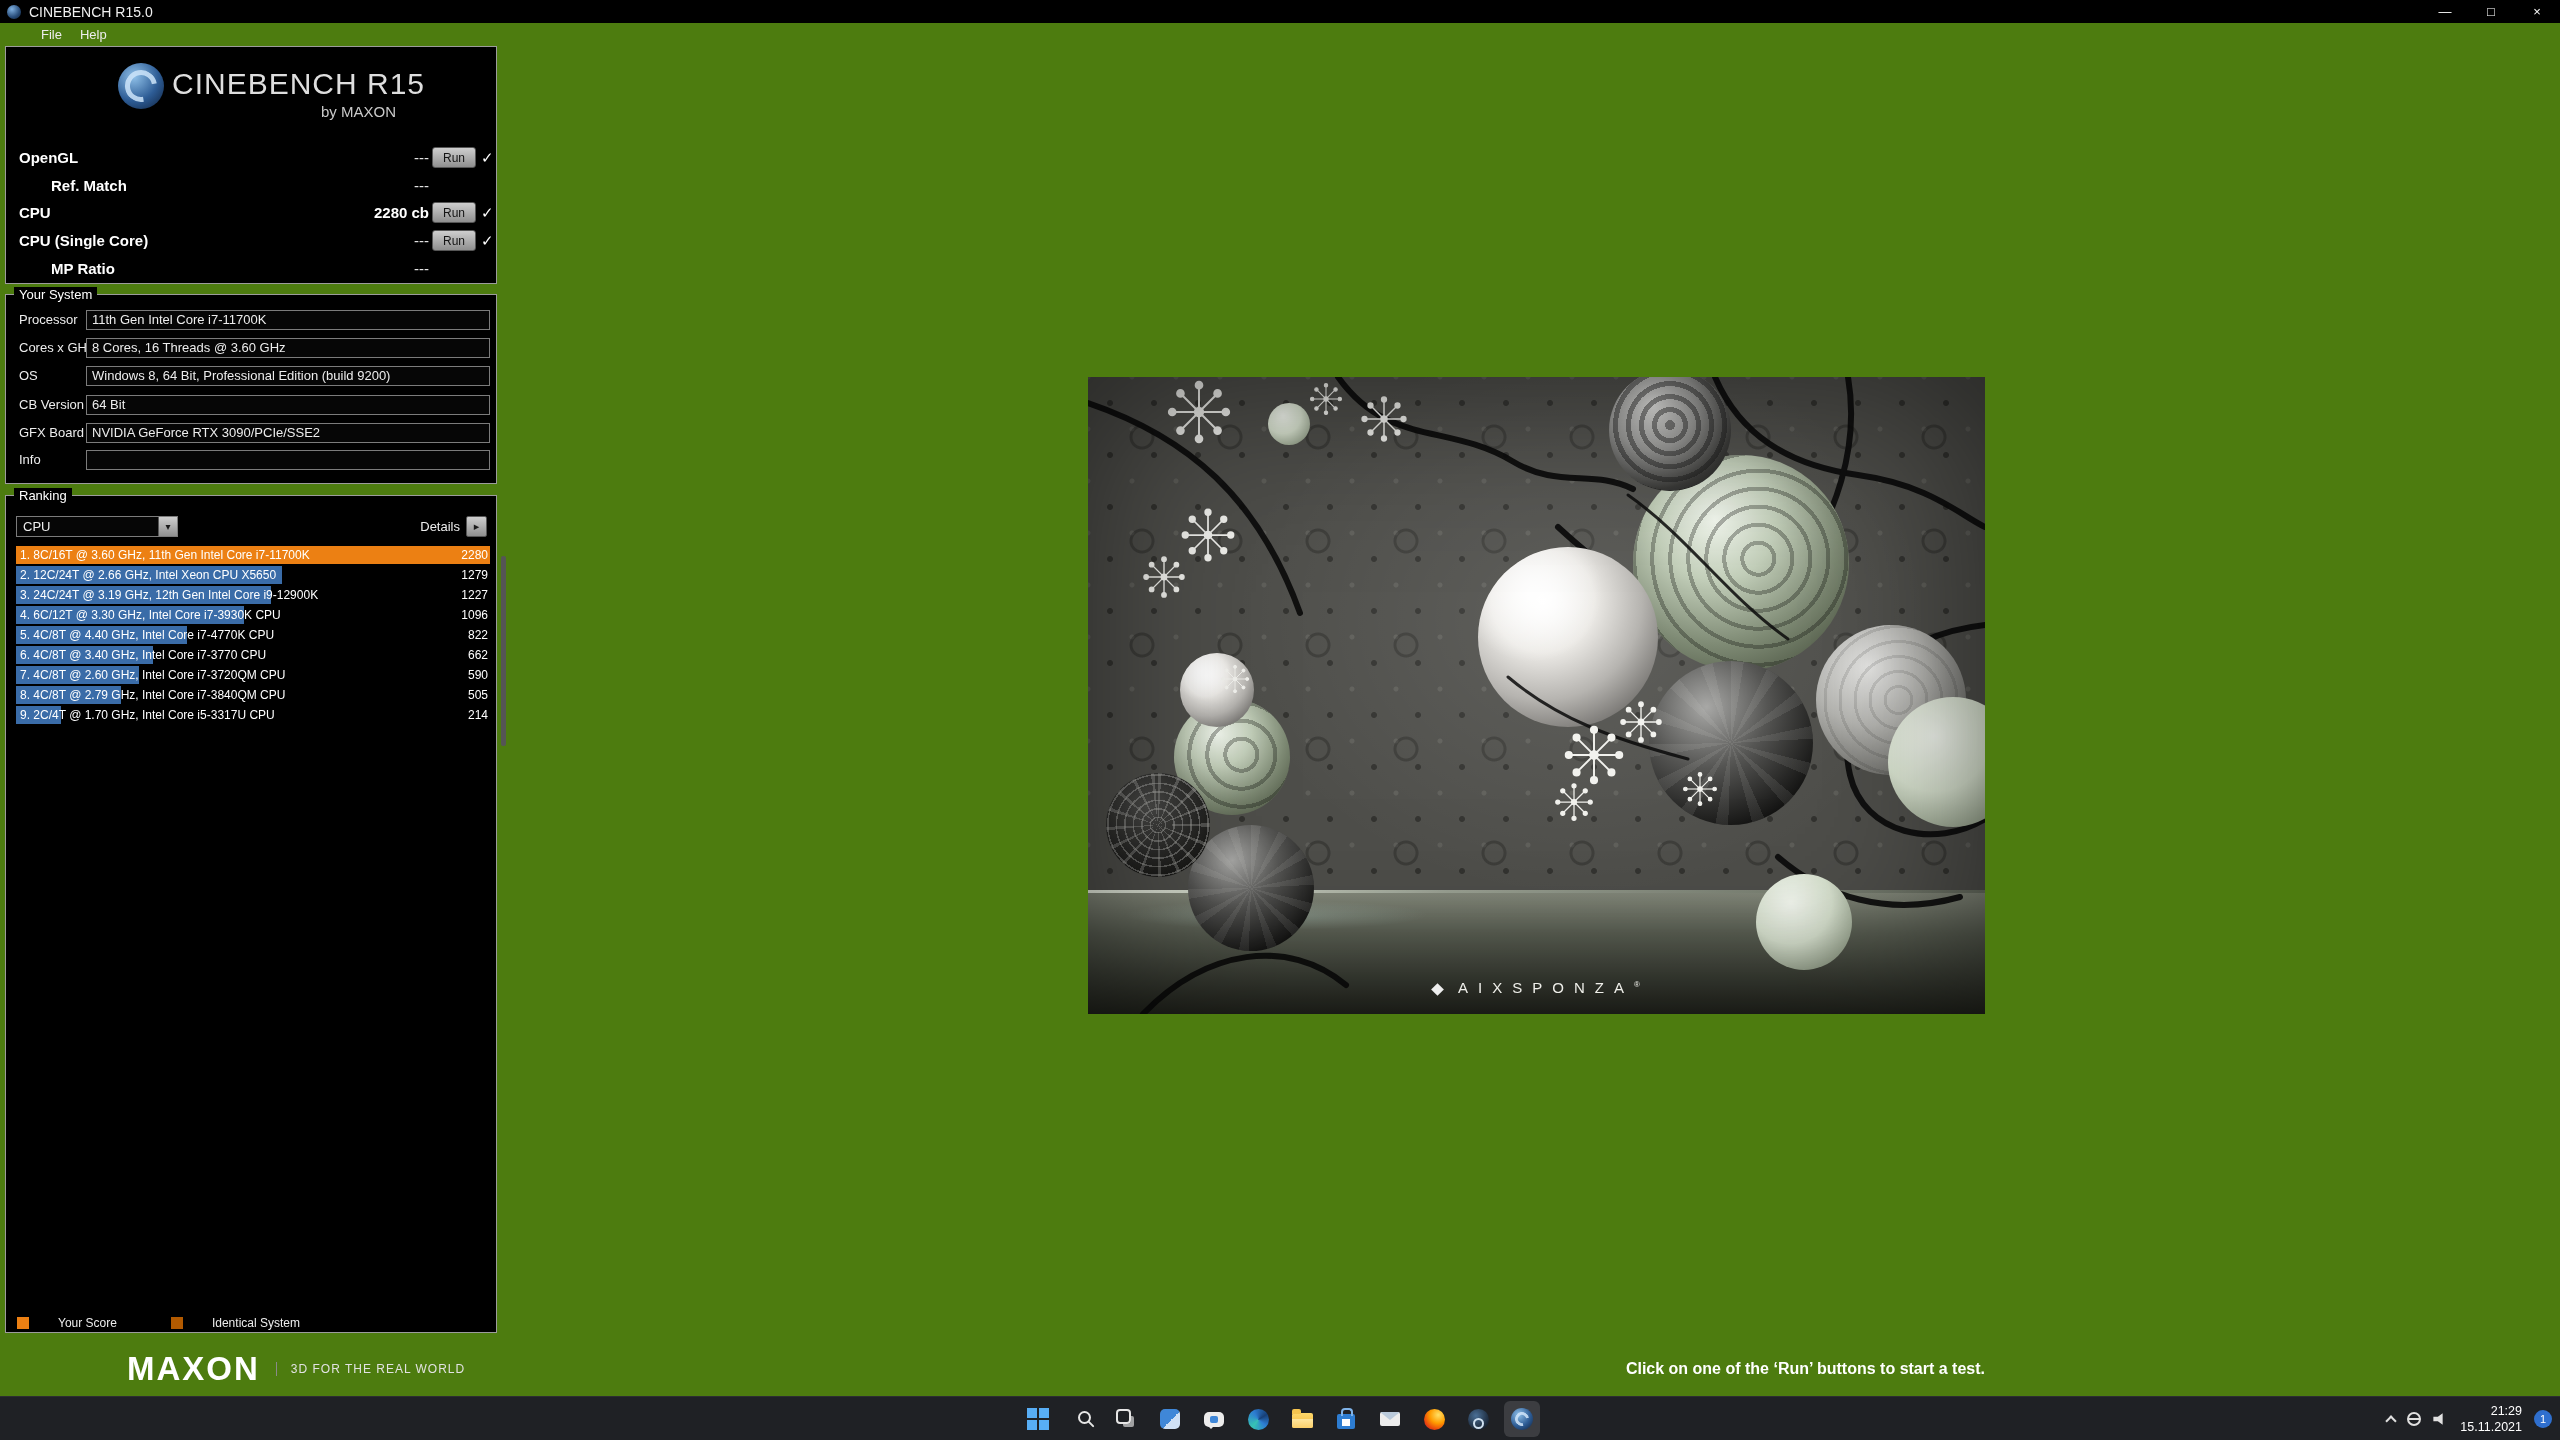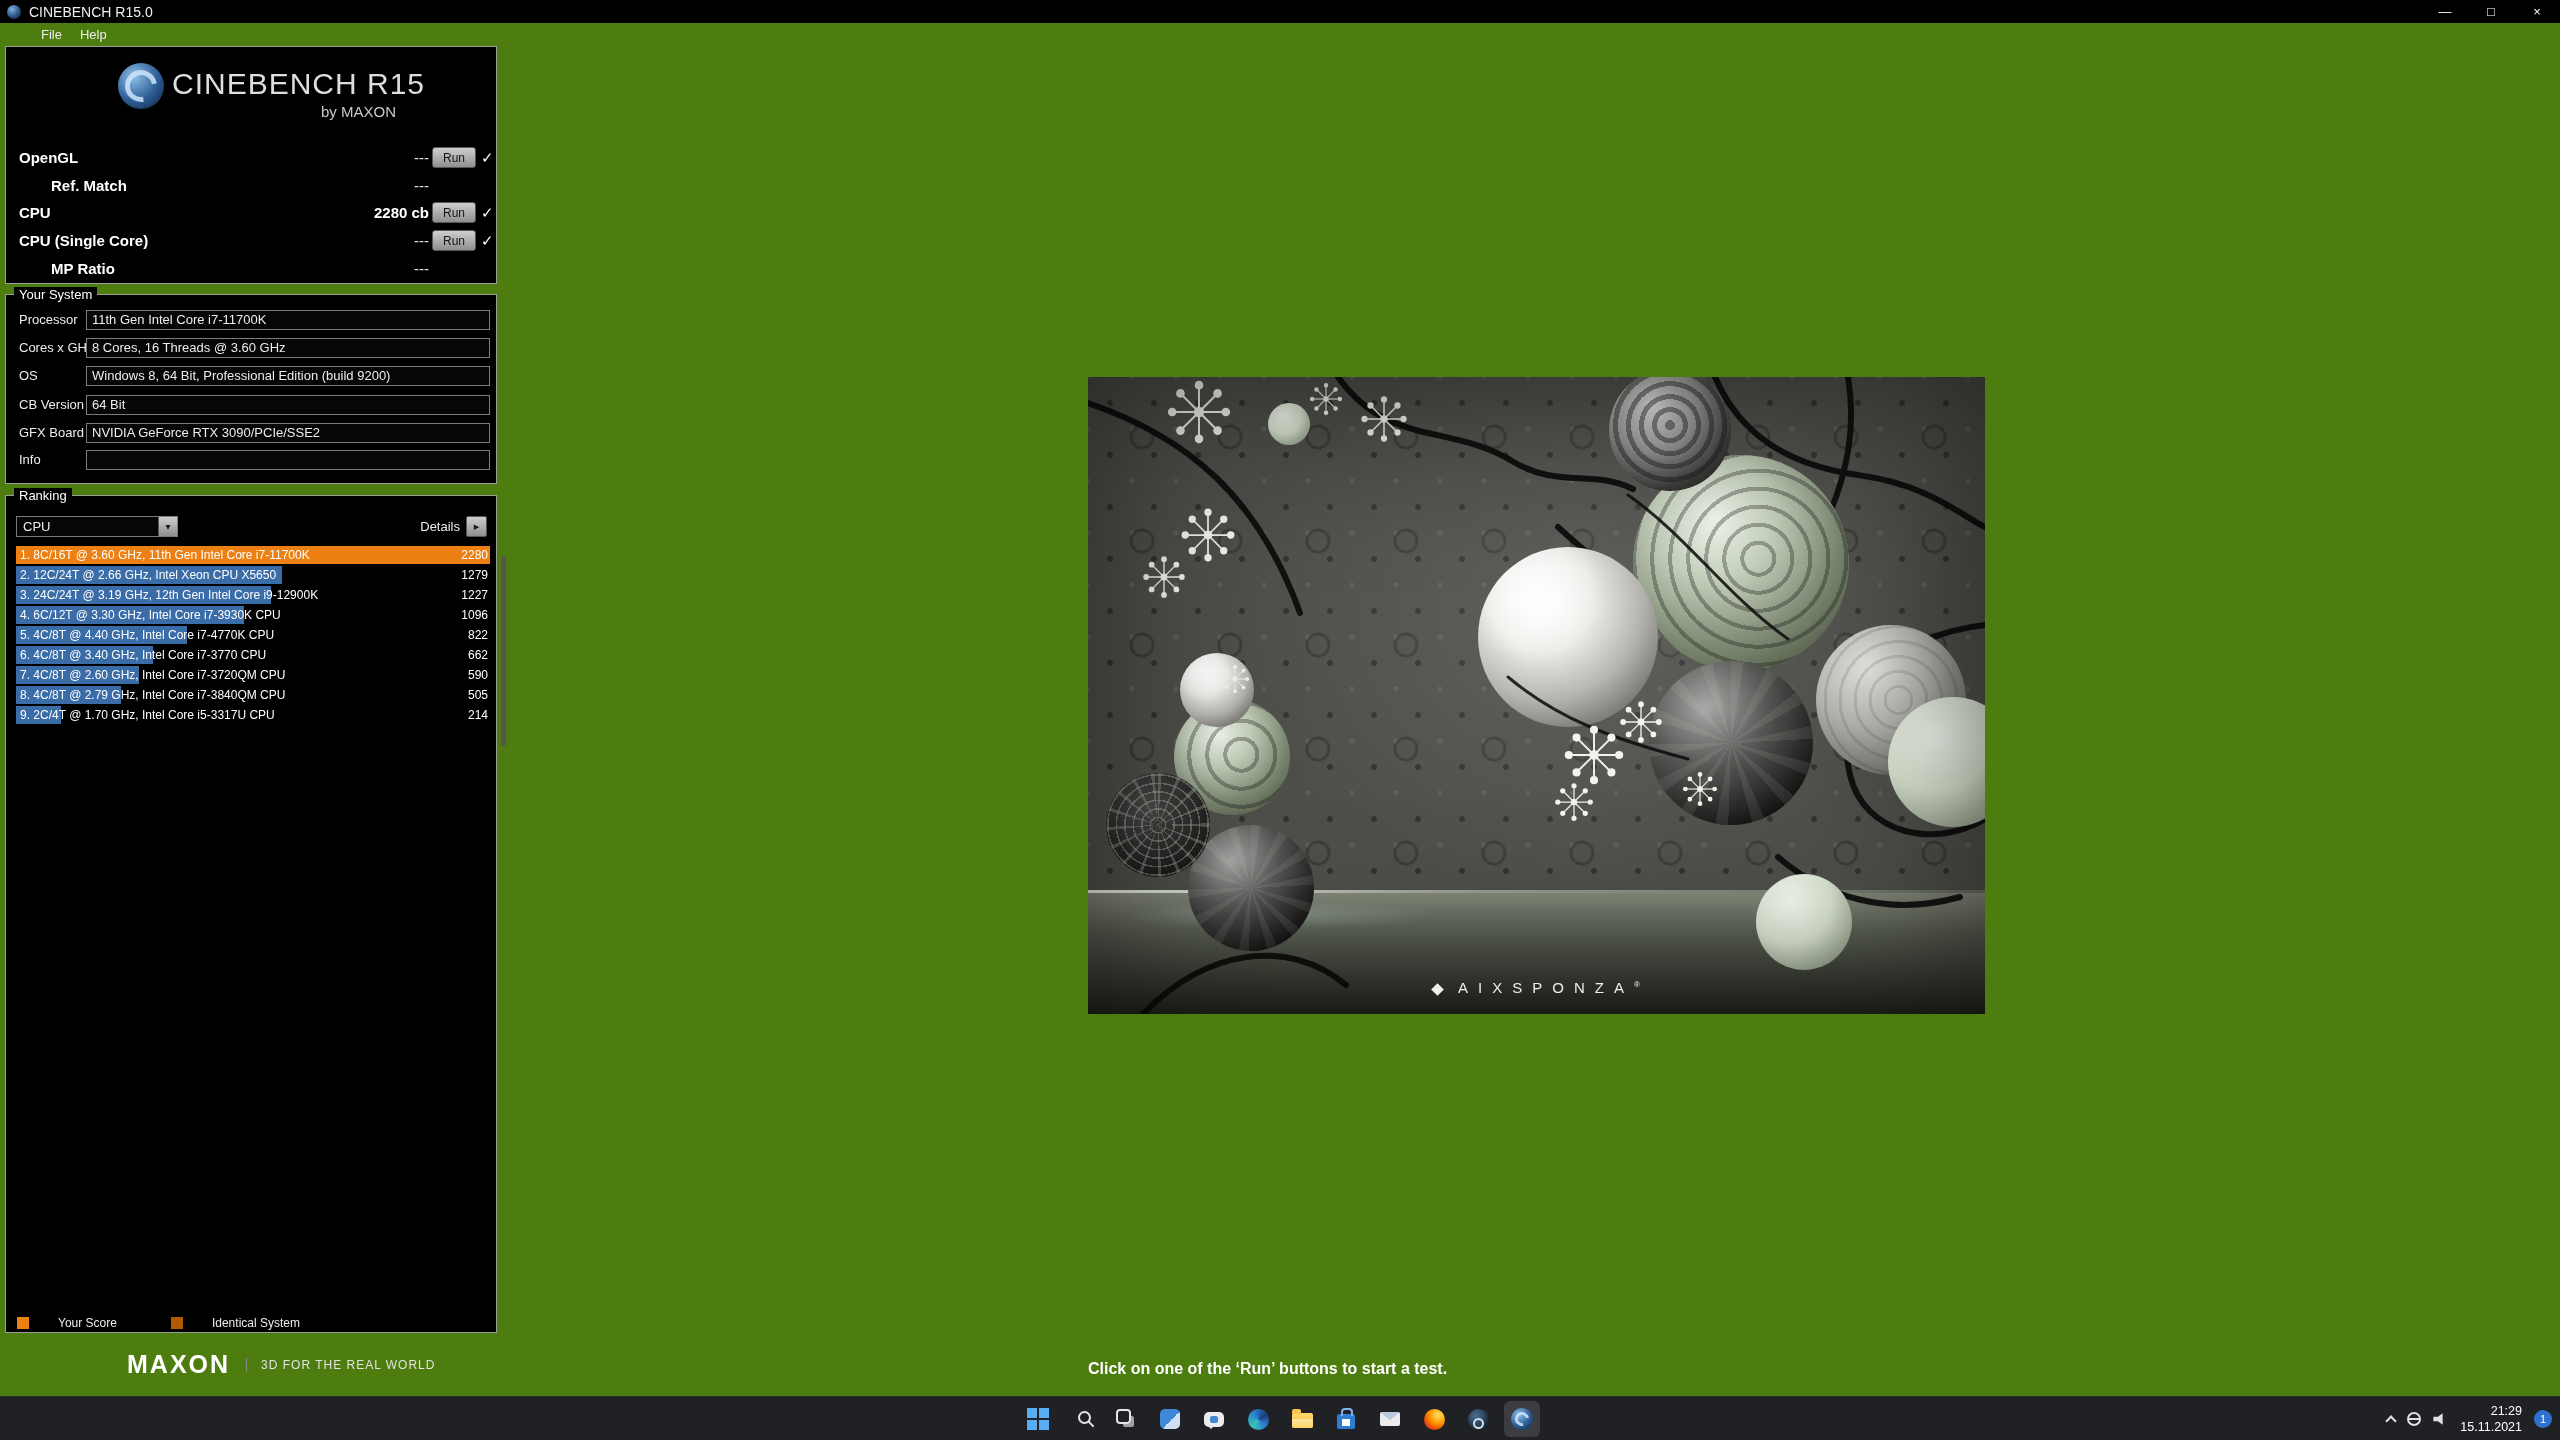--- a/index.html
+++ b/index.html
@@ -52,21 +52,21 @@
   .rank-bar { position:absolute; left:0; top:1px; height:18px; background:#3a6ca8; }
   .rank-label { position:absolute; left:4px; top:0; line-height:20px; font-size:12px; color:#fff; white-space:nowrap; z-index:2; }
   .rank-value { position:absolute; right:2px; top:0; line-height:20px; font-size:12px; color:#fff; z-index:2; }
   .legend { position:absolute; left:11px; top:820px; height:14px; display:flex; align-items:center; font-size:12px; color:#ededed;gap:22px; }
   .legend-swatch { width:12px; height:12px; margin-right:7px; }
   .legend-item2 { margin-left:32px; }
   .rank-scroll { position:absolute; left:501px; top:556px; width:5px; height:190px; background:#555; border-radius:2px; }
 
   
   .maxon { position:absolute; left:127px; top:1350px; display:flex; align-items:center; }
-  .maxon-brand { font-size:25px; font-weight:bold; letter-spacing:2px; color:#fff; }
+  .maxon-brand { font-size:33px; font-weight:bold; letter-spacing:2px; color:#fff; }
   .maxon-tag { margin-left:16px; padding-left:14px; border-left:1px solid #8a8a8a; font-size:12px; letter-spacing:1px; color:#e2e2e2; }
 
   
   .render { position:absolute; left:1088px; top:377px; width:897px; height:637px; overflow:hidden; background:#4e4e4a; }
   .render-bg { position:absolute; inset:0; z-index:0;
     background-color:#4e4e4a;
     background-image:
       radial-gradient(ellipse at 55% 38%, rgba(255,255,255,0.10), rgba(0,0,0,0) 50%),
       radial-gradient(circle, rgba(16,16,14,0.45) 0 2.5px, transparent 3.5px),
       radial-gradient(circle, transparent 0 9px, rgba(14,14,12,0.28) 10px 12px, transparent 13px),
@@ -96,21 +96,21 @@
   .sph-gray::before { background:repeating-radial-gradient(circle at 55% 50%, transparent 0 12px, rgba(30,30,28,0.25) 12px 15px); opacity:.5; }
   .sph-pale { background:radial-gradient(circle at 36% 30%, #f7fbf3, #dbe5d2 45%, #9aa690 80%, #5c665a); }
   .sph-wire { background:radial-gradient(circle at 40% 32%, #4c4c4a, #1a1a18 75%); }
   .sph-wire::before { background:repeating-radial-gradient(circle, transparent 0 7px, rgba(235,235,230,0.5) 7px 8.5px),
       repeating-conic-gradient(rgba(235,235,230,0.4) 0 4deg, transparent 4deg 22deg); opacity:.6; }
   .watermark { position:absolute; left:0; bottom:18px; width:100%; text-align:center; z-index:5;
     font-size:15px; letter-spacing:10px; color:#efefea; }
   .wm-diamond { display:inline-block; width:9px; height:9px; background:#eee; transform:rotate(45deg); margin-right:16px; vertical-align:middle; }
   .wm-reg { font-size:8px; vertical-align:super; letter-spacing:0; }
 
-  .hint { position:absolute; left:1088px; top:1360px; width:897px; text-align:left; font-size:16px; font-weight:bold; color:#fff; }
+  .hint { position:absolute; left:1088px; top:1360px; width:897px; text-align:right; font-size:16px; font-weight:bold; color:#fff; }
 
   
   .taskbar { position:absolute; left:0; top:1396px; width:2560px; height:44px; background:#1f2125; border-top:1px solid rgba(255,255,255,0.06); }
   .tb-center { position:absolute; left:50%; top:0; transform:translateX(-50%); height:44px; display:flex; align-items:center; gap:8px; }
   .tb-ic { width:36px; height:36px; border-radius:6px; display:flex; align-items:center; justify-content:center; }
   .tb-ic.active { background:rgba(255,255,255,0.13); }
   .ic-start { width:22px; height:22px; background-image:linear-gradient(#58aef5,#58aef5),linear-gradient(#58aef5,#58aef5),linear-gradient(#58aef5,#58aef5),linear-gradient(#58aef5,#58aef5); background-size:10px 10px; background-position:0 0,12px 0,0 12px,12px 12px; background-repeat:no-repeat; }
   .ic-search { width:13px; height:13px; border:2px solid #e6e6e6; border-radius:50%; position:relative; margin:-4px -4px 0 0; }
   .ic-search::after { content:''; position:absolute; width:2px; height:8px; background:#e6e6e6; right:-3px; bottom:-6px; transform:rotate(-45deg); border-radius:1px; }
   .ic-task { width:15px; height:15px; border:2px solid #e6e6e6; border-radius:4px; box-shadow:5px 5px 0 -2px rgba(230,230,230,0.65); margin:-5px 0 0 -5px; }

